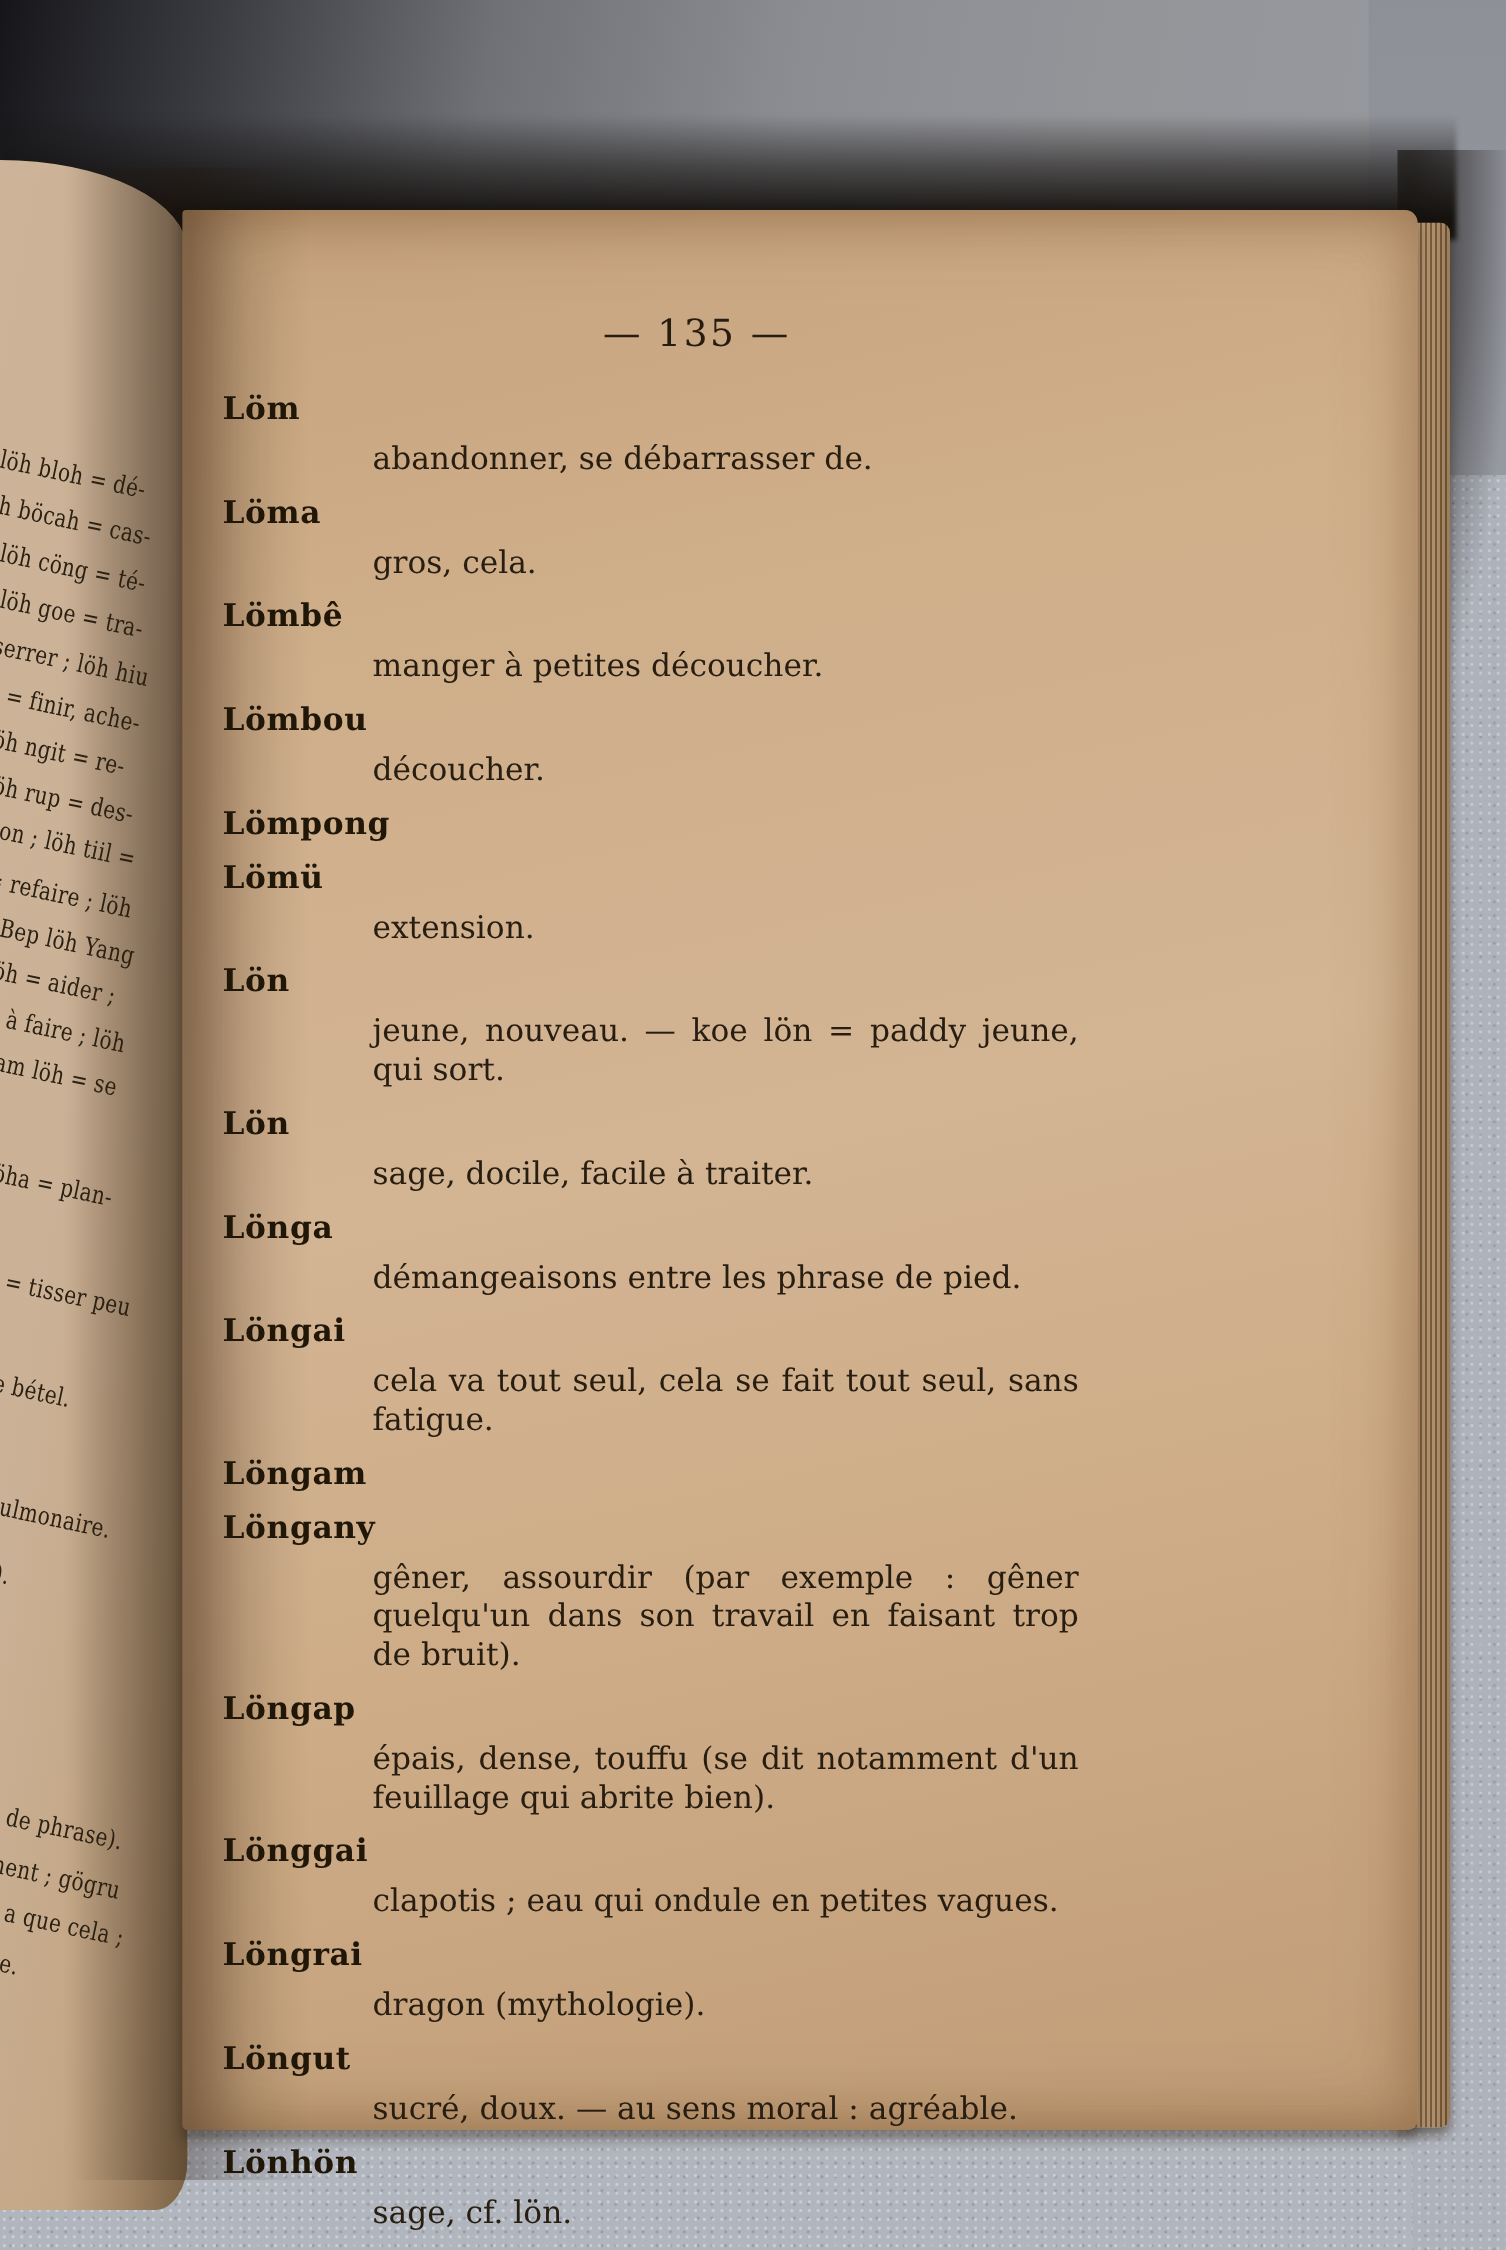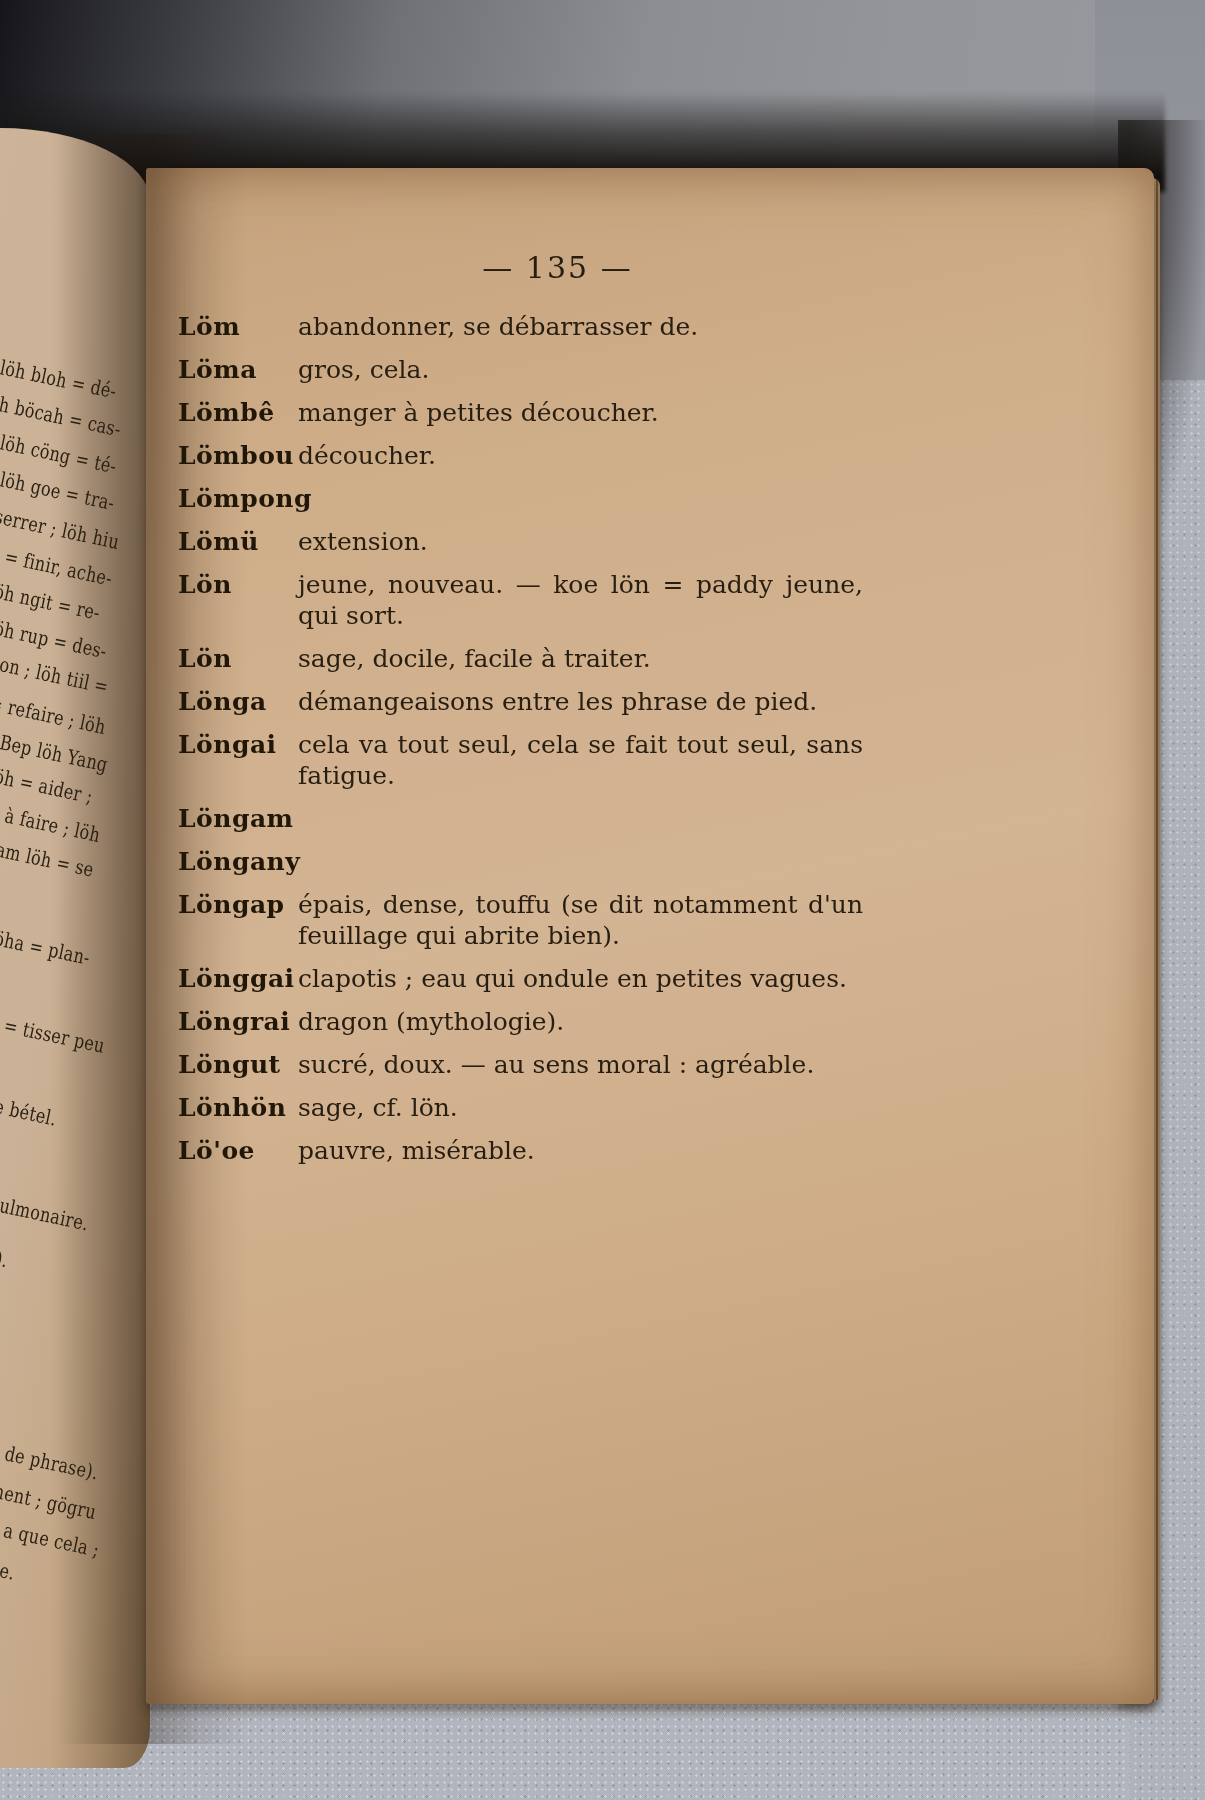--- a/index.html
+++ b/index.html
@@ -68,21 +68,20 @@
   }
   .right-page{
     position:absolute;left:146px;top:168px;width:988px;height:1536px;z-index:5;
     background:linear-gradient(168deg,#c6a37d 0%,#cfae8a 22%,#d3b493 48%,#cdab86 72%,#c09d77 100%);
     border-radius:3px 10px 8px 4px;
     box-shadow:
       inset 0 0 70px rgba(125,85,45,.22),
       inset -10px 0 34px rgba(104,66,30,.22),
       inset 26px 0 48px rgba(92,56,24,.24),
       0 7px 10px rgba(45,32,18,.45);
-    padding-left: 20px;
   }
   .gutter-shadow{
     position:absolute;left:58px;top:134px;width:190px;height:1610px;z-index:6;pointer-events:none;
     background:linear-gradient(90deg,rgba(32,19,8,0) 0%,rgba(32,19,8,.20) 32%,rgba(32,19,8,.28) 50%,rgba(32,19,8,.10) 74%,rgba(32,19,8,0) 100%);
   }
   
   .content{
     position:absolute;left:32px;top:0;width:685px;color:#261d10;
   }
   .page-header{
@@ -91,21 +90,21 @@
   }
   .entry{
     display:flex;align-items:flex-start;margin-bottom:12px;
     font-size:25px;line-height:31px;
   }
   .hw{
     flex:0 0 120px;width:120px;font-weight:700;white-space:nowrap;
     letter-spacing:.5px;color:#201708;
   }
   .def{
-    flex:1 1 auto;text-align:justify;color:#271e11;
+    flex:1 1 auto;text-align:justify;color:#271e11;margin-top:40px;
   }
 </style>
 </head>
 <body>
 
 <div id="scene">
 
   <div class="surface-top"></div>
   <div class="surface-right"></div>
   <div class="surface-bottom"></div>
@@ -184,20 +183,21 @@
         </div>
         <div class="entry">
           <span class="hw">Löngai</span>
           <span class="def">cela va tout seul, cela se fait tout seul, sans fatigue.</span>
         </div>
         <div class="entry">
           <span class="hw">Löngam</span>
         </div>
         <div class="entry">
           <span class="hw">Löngany</span>
+          <span class="def">gêner, assourdir (par exemple : gêner quelqu'un dans son travail en faisant trop de bruit).</span>
         </div>
         <div class="entry">
           <span class="hw">Löngap</span>
           <span class="def">épais, dense, touffu (se dit notamment d'un feuillage qui abrite bien).</span>
         </div>
         <div class="entry">
           <span class="hw">Lönggai</span>
           <span class="def">clapotis ; eau qui ondule en petites vagues.</span>
         </div>
         <div class="entry">

